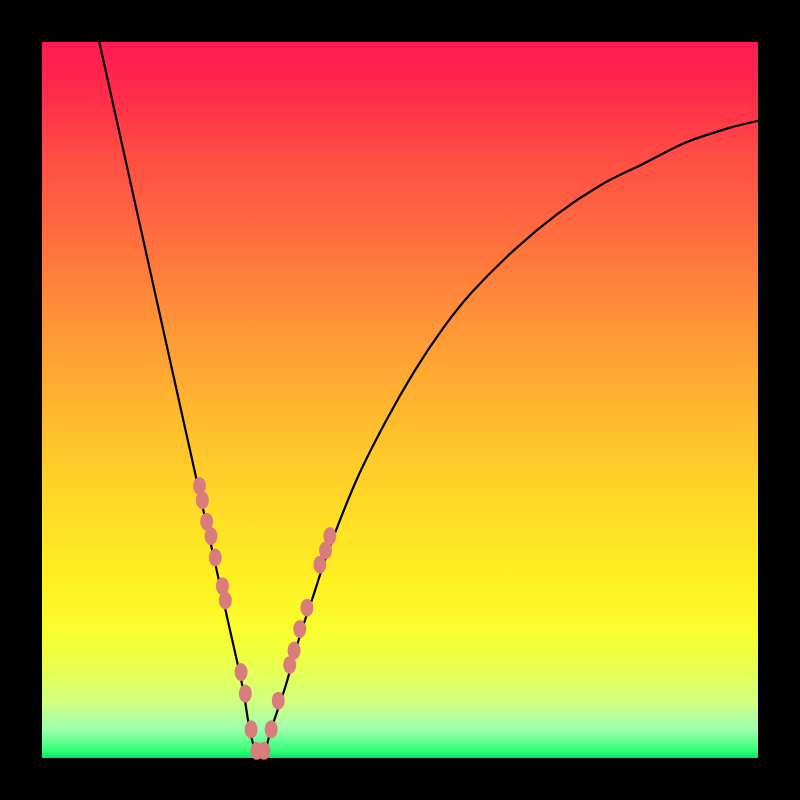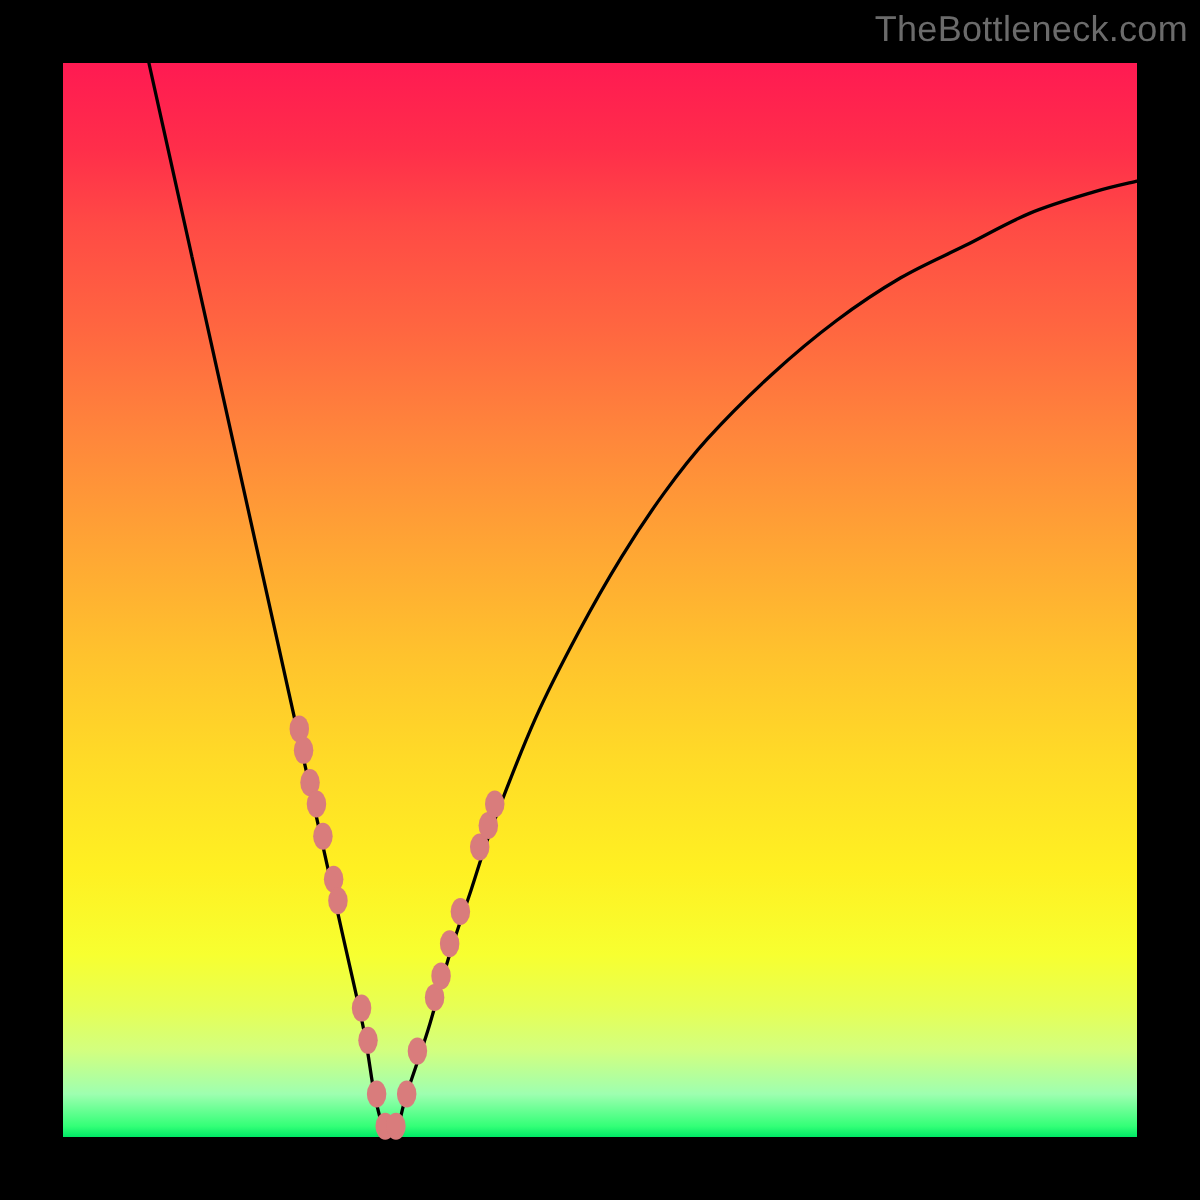--- a/index.html
+++ b/index.html
@@ -92,14 +92,13 @@
           <ellipse cx="247.73600000000002" cy="622.92" rx="6.5" ry="9" class="marker" fill="#d97c7c"></ellipse>
           <ellipse cx="252.03200000000004" cy="608.6" rx="6.5" ry="9" class="marker" fill="#d97c7c"></ellipse>
           <ellipse cx="257.76" cy="587.12" rx="6.5" ry="9" class="marker" fill="#d97c7c"></ellipse>
           <ellipse cx="264.92" cy="565.64" rx="6.5" ry="9" class="marker" fill="#d97c7c"></ellipse>
           <ellipse cx="277.808" cy="522.68" rx="6.5" ry="9" class="marker" fill="#d97c7c"></ellipse>
           <ellipse cx="283.536" cy="508.36" rx="6.5" ry="9" class="marker" fill="#d97c7c"></ellipse>
           <ellipse cx="287.832" cy="494.03999999999996" rx="6.5" ry="9" class="marker" fill="#d97c7c"></ellipse>
         </g>
     </svg>
   </div>
-  <div class="watermark">TheBottleneck.com</div>
 </div>
 
 </body></html>

